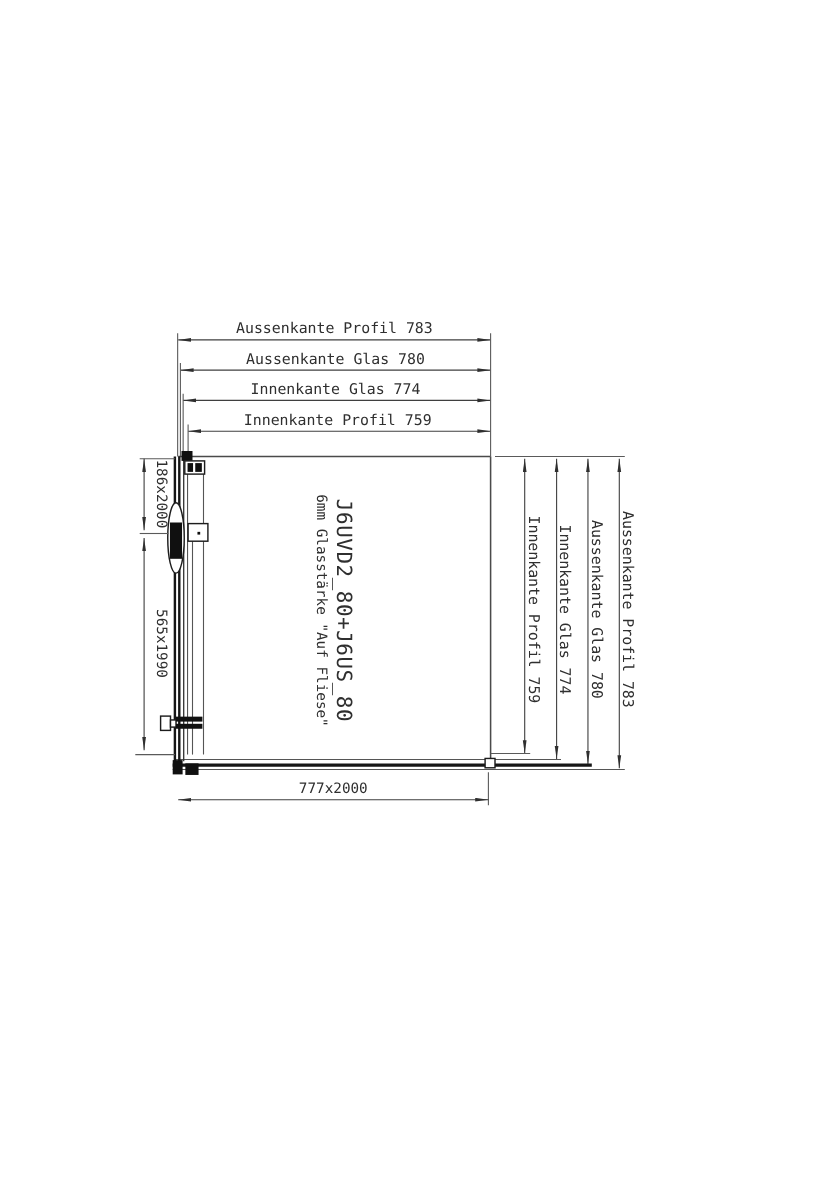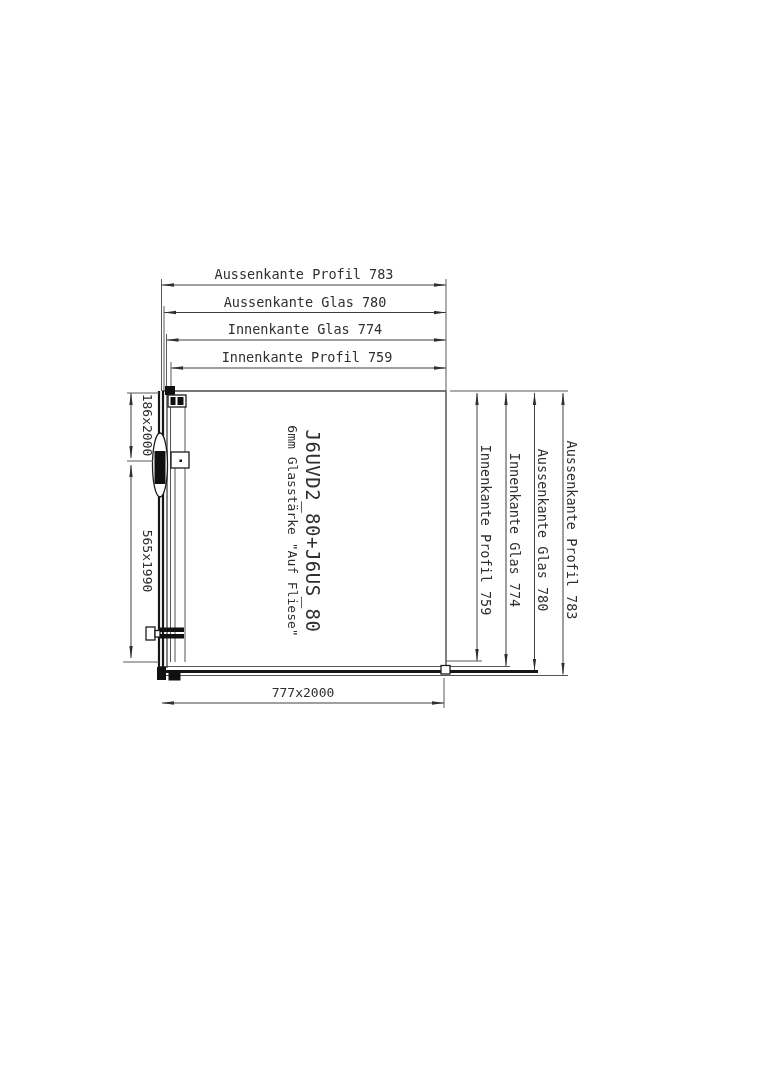--- a/index.html
+++ b/index.html
@@ -1,17 +1,17 @@
 <!DOCTYPE html>
 <html><head>
 <meta charset="utf-8">
 <style>
   html,body{margin:0;padding:0;background:#fff;}
   .canvas{position:relative;width:764px;height:804px;background:#ffffff;overflow:hidden;
-          font-family:"DejaVu Sans Mono", monospace;}
+          font-family:"DejaVu Sans Mono", monospace;margin-top:24px;}
   svg{display:block}
   text{fill:#2f2f2f;font-family:"DejaVu Sans Mono", monospace;}
   .dim-label{font-size:13.5px;}
   .dim-label-small{font-size:13px;}
   .product-label{font-size:19px;letter-spacing:0.5px;}
   .note-label{font-size:13px;}
   .dimline{stroke:#3f3f3f;stroke-width:1;fill:none;}
   .extline{stroke:#5a5a5a;stroke-width:1;fill:none;}
   .edge{stroke:#4a4a4a;stroke-width:1.4;fill:none;}
   .thinprofile{stroke:#555;stroke-width:1;fill:none;}

